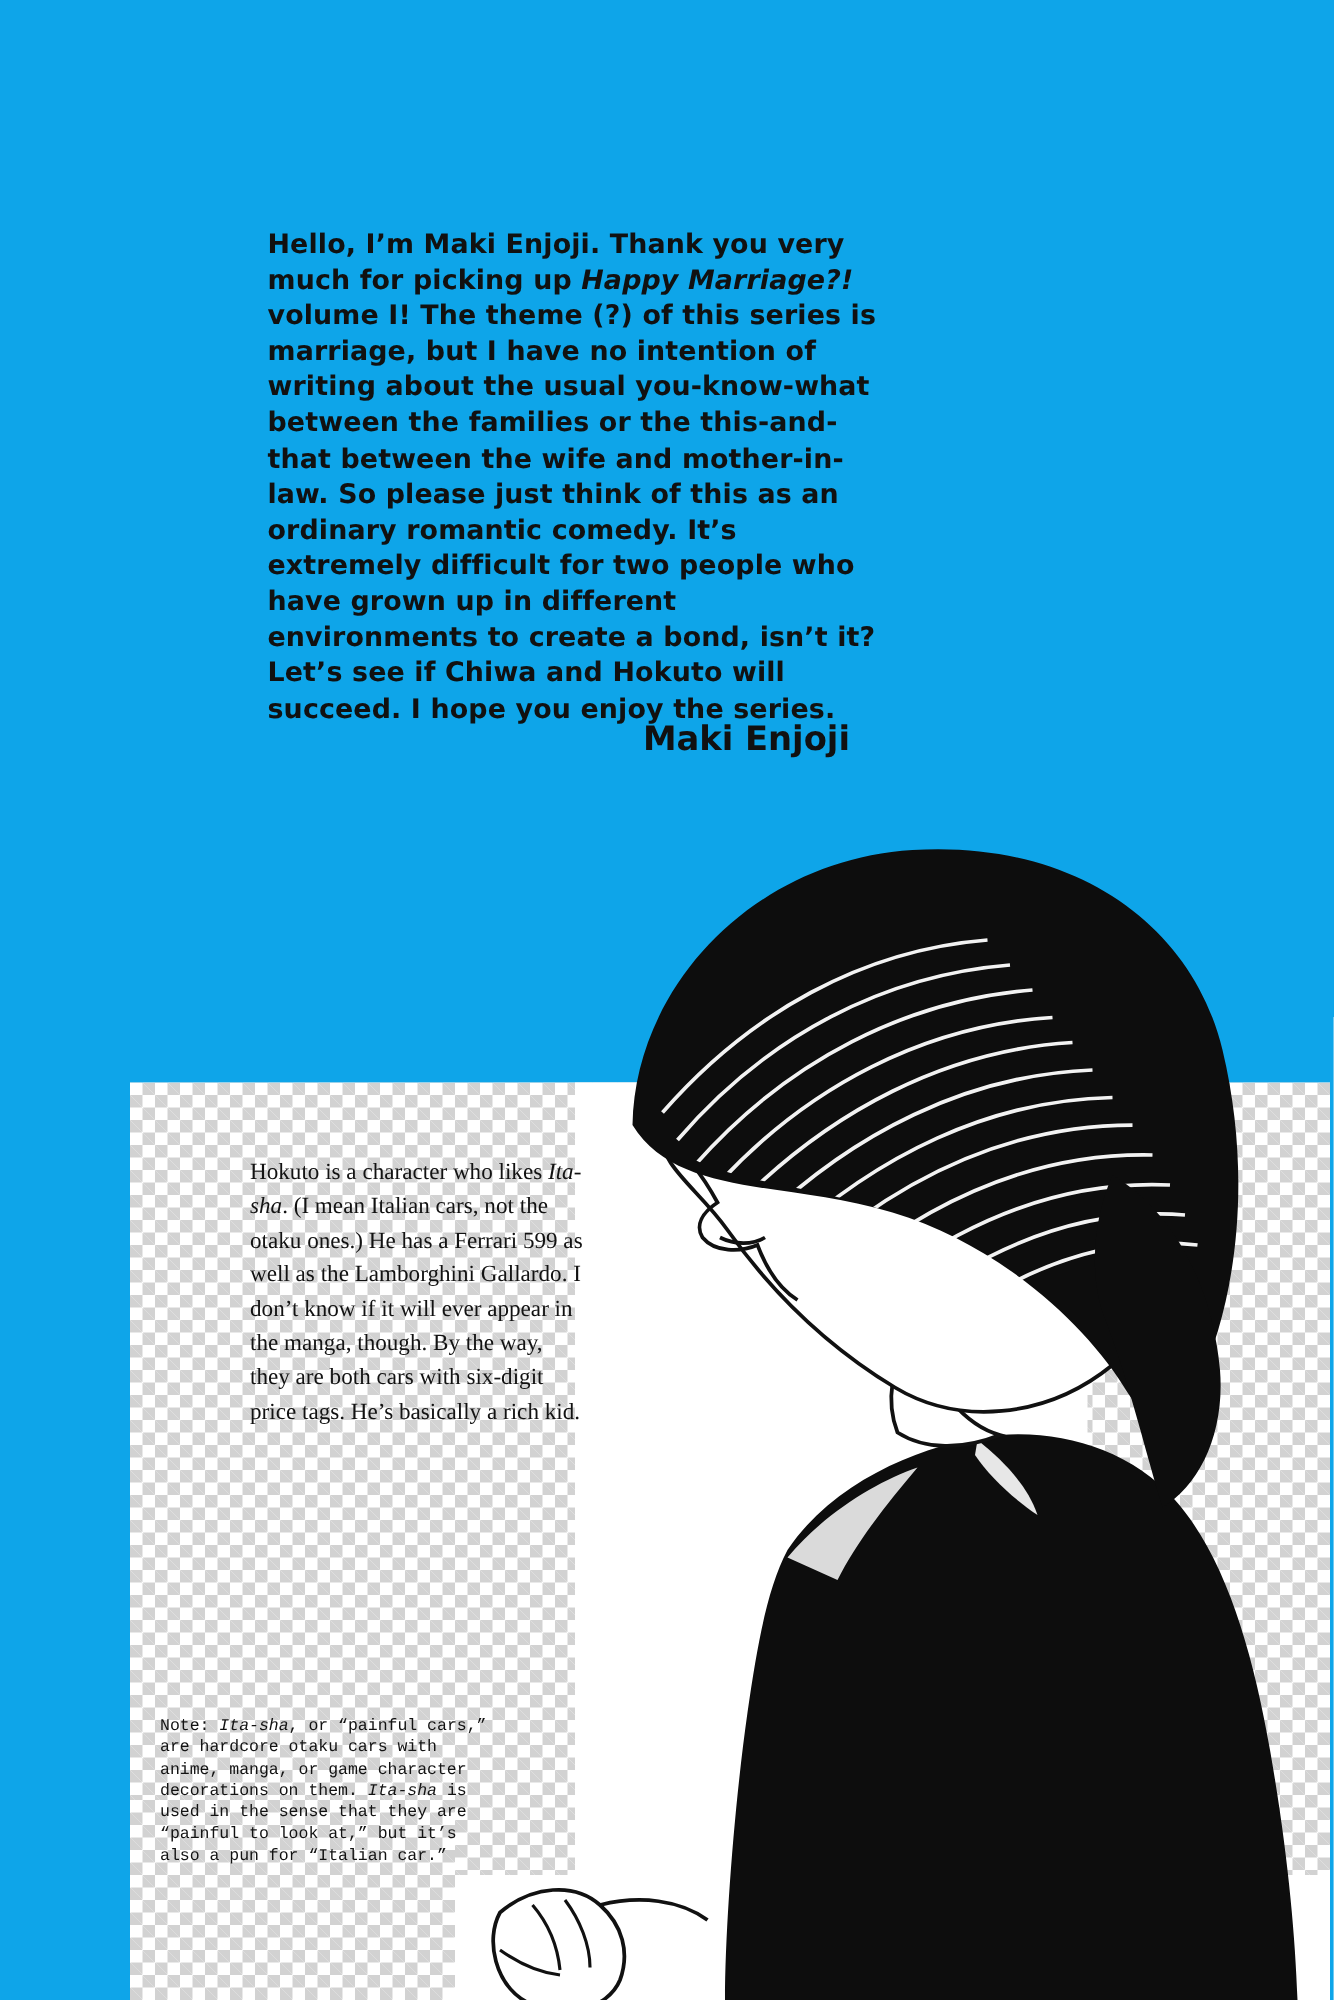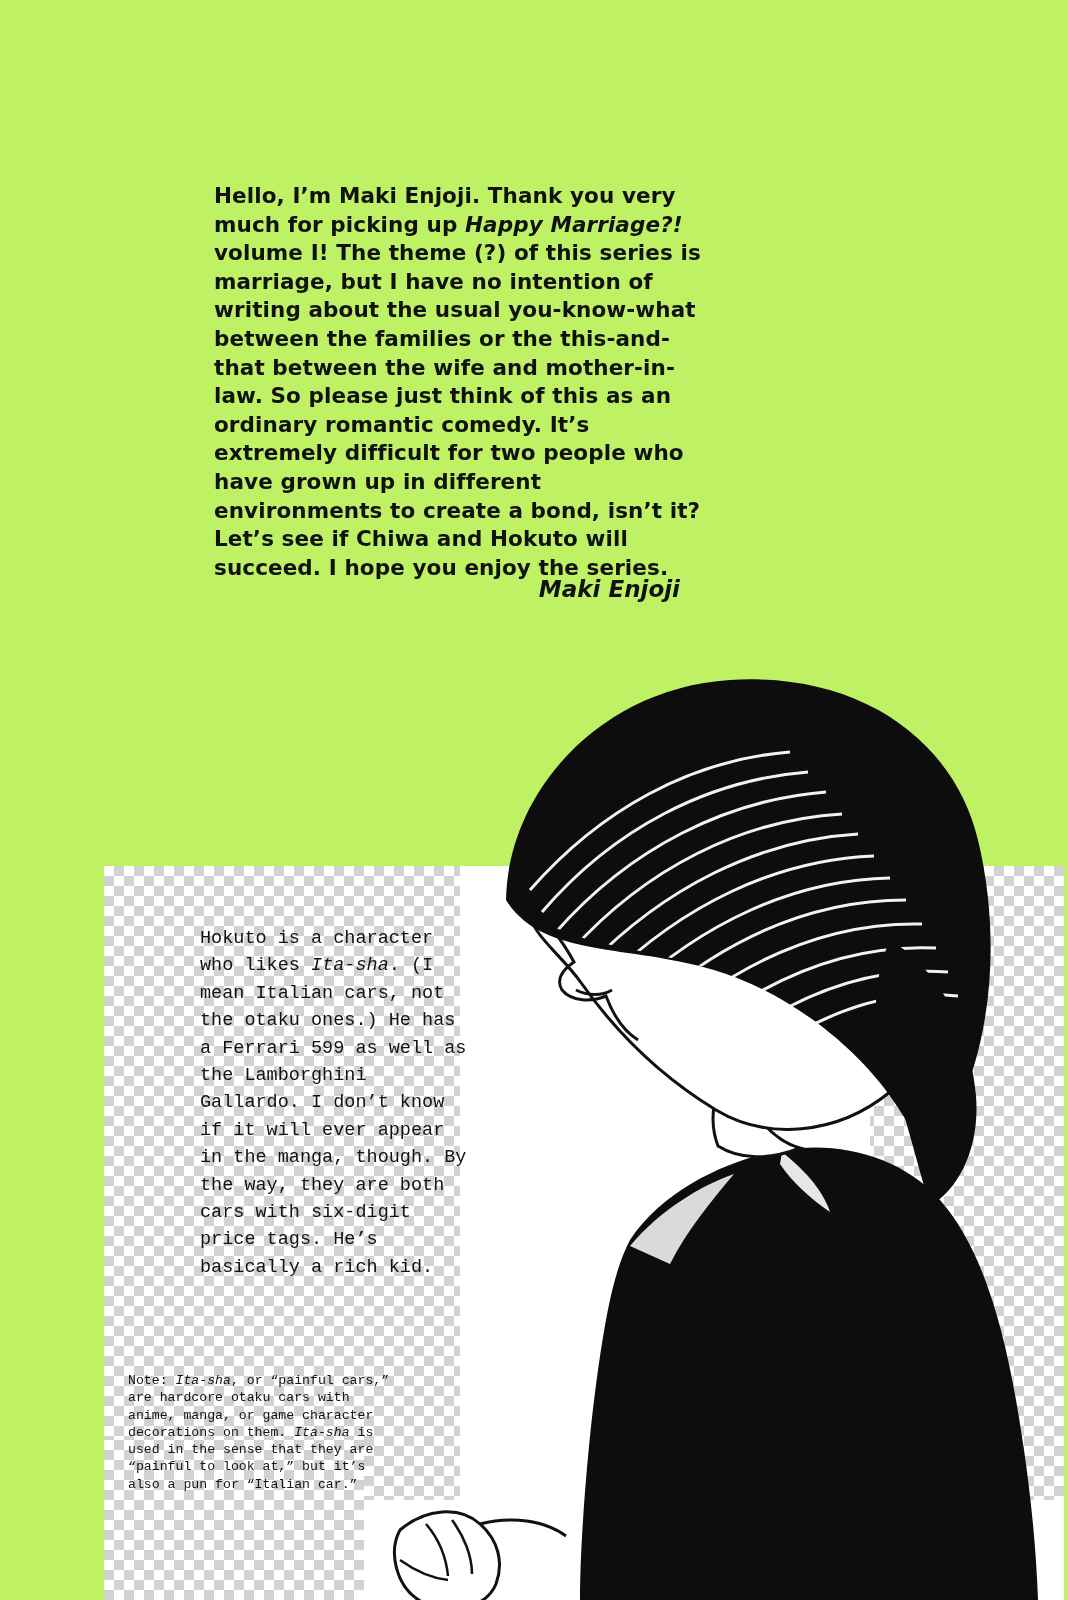--- a/index.html
+++ b/index.html
@@ -4,21 +4,21 @@
 <style>
   html, body {
     margin: 0;
     padding: 0;
     background: #ffffff;
   }
   #page {
     position: relative;
     width: 1067px;
     height: 1600px;
-    background: #bef264;
+    background: #0ea5e9;
     overflow: hidden;
     font-family: "Liberation Sans", sans-serif;
     color: #141414;
   }
 
   
   .author-note {
     position: absolute;
     left: 214px;
     top: 182px;
@@ -33,24 +33,23 @@
   .author-note em {
     font-style: italic;
   }
   .author-signature {
     position: absolute;
     left: 214px;
     top: 576px;
     width: 466px;
     text-align: right;
     font-family: "DejaVu Sans", sans-serif;
-    font-size: 23px;
+    font-size: 27px;
     font-weight: 700;
     color: #111111;
-    font-style: italic;
   }
 
   
   .checker {
     position: absolute;
     left: 104px;
     top: 866px;
     width: 960px;
     height: 700px;
     background-image:
@@ -90,21 +89,21 @@
     background-position: 0 0, 10px 10px;
     background-color: #ffffff;
   }
 
   
   .side-note {
     position: absolute;
     left: 200px;
     top: 925px;
     width: 268px;
-    font-family: Liberation Mono, monospace;
+    font-family: Liberation Serif, serif;
     font-size: 18.5px;
     line-height: 27.4px;
     color: #121212;
     z-index: 6;
   }
   .side-note em { font-style: italic; }
 
   
   .footnote {
     position: absolute;

